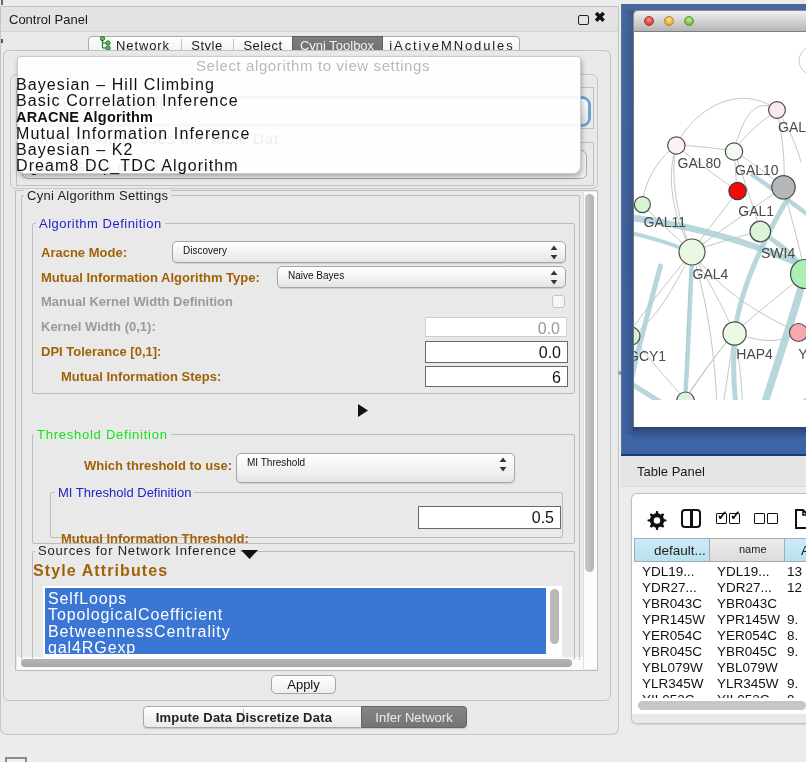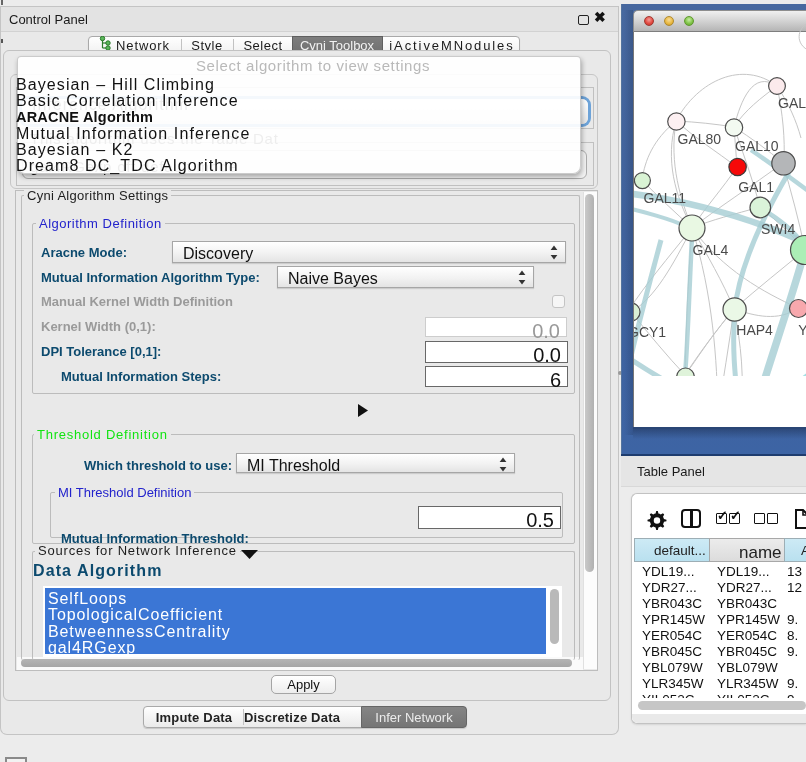--- a/index.html
+++ b/index.html
@@ -1,25 +1,25 @@
 <!DOCTYPE html>
 <html><head>
 <meta charset="utf-8">
 <style>
 html,body{margin:0;padding:0;}
 body{font-family:"Liberation Sans",sans-serif;background:#ececec;width:806px;height:762px;overflow:hidden;}
 #s{position:relative;width:806px;height:762px;background:#ececec;overflow:hidden;}
 .abs{position:absolute;}
-.lbl{position:absolute;font-size:13px;font-weight:bold;color:#0c4a6e;white-space:nowrap;}
+.lbl{position:absolute;font-size:13px;font-weight:bold;color:#a16207;white-space:nowrap;}
 .glabel{position:absolute;font-size:13px;color:#1d1d1d;background:#e9e9e9;padding:0 3px;white-space:nowrap;line-height:13px;}
 .group{position:absolute;border:1px solid #bcbcbc;border-radius:2px;}
-.combo{position:absolute;border:1px solid #a6a6a6;border-radius:0;background:linear-gradient(#ffffff,#f2f2f2 55%,#e4e4e4);font-size:16px;color:#111;box-shadow:0 1px 1px rgba(0,0,0,0.12);}
+.combo{position:absolute;border:1px solid #a6a6a6;border-radius:5px;background:linear-gradient(#ffffff,#f2f2f2 55%,#e4e4e4);font-size:10px;color:#111;box-shadow:0 1px 1px rgba(0,0,0,0.12);}
 .combo .ct{position:absolute;left:10px;top:3px;}
 .combo svg{position:absolute;right:7px;top:3px;}
-.tf{position:absolute;background:#fff;border:1px solid #686868;font-size:20px;color:#111;text-align:right;}
+.tf{position:absolute;background:#fff;border:1px solid #686868;font-size:16px;color:#111;text-align:right;}
 .tf .v{position:absolute;right:6px;top:2px;}
 .seg{position:absolute;font-size:13px;color:#1a1a1a;transform:translateX(-50%);white-space:nowrap;}
 </style>
 </head>
 <body>
 <div id="s">
 
 <div class="abs" id="cpanel" style="left:1px;top:7px;width:617px;height:727px;background:#e9e9e9;border-radius:0 0 6px 6px;box-shadow:0 0 0 1px #c4c4c4;"></div>
 <div class="abs" style="left:1px;top:0px;width:1.5px;height:5px;background:#666;"></div>
 <div class="abs" style="left:0.5px;top:39px;width:2.5px;height:4px;background:#555;"></div>
@@ -75,21 +75,21 @@
 <div class="lbl" style="left:41px;top:245px;">Aracne Mode:</div>
 <div class="combo" style="left:172px;top:241px;width:394px;height:22px;box-sizing:border-box;">
       <span class="ct">Discovery</span>
       <svg width="8" height="15" viewBox="0 0 8 15">
         <path d="M4 0.5 L7.4 5 H0.6 Z" fill="#333"></path>
         <path d="M4 14.5 L7.4 10 H0.6 Z" fill="#333"></path>
       </svg>
     </div>
 
 <div class="lbl" style="left:41px;top:270px;">Mutual Information Algorithm Type:</div>
-<div class="combo" style="left:277px;top:266px;width:257px;height:22px;box-sizing:border-box;">
+<div class="combo" style="left:277px;top:266px;width:289px;height:22px;box-sizing:border-box;">
       <span class="ct">Naive Bayes</span>
       <svg width="8" height="15" viewBox="0 0 8 15">
         <path d="M4 0.5 L7.4 5 H0.6 Z" fill="#333"></path>
         <path d="M4 14.5 L7.4 10 H0.6 Z" fill="#333"></path>
       </svg>
     </div>
 
 <div class="lbl" style="left:41px;top:294px;color:#9a9a9a;">Manual Kernel Width Definition</div>
 <div class="abs" style="left:552px;top:295px;width:11px;height:11px;background:#f6f6f6;border:1px solid #c4c4c4;border-radius:3px;"></div>
 
@@ -108,54 +108,54 @@
       <span class="v">6</span>
     </div>
 
 <div class="abs" style="left:356px;top:403px;width:13px;height:15px;"><svg width="13" height="15">
         <path d="M2 1 L12 7.5 L2 14 Z" fill="#111"></path>
       </svg></div>
 
 <div class="group" style="left:32px;top:434px;width:541px;height:108px;"></div>
 <div class="glabel" style="left:34px;top:428px;color:#12e412;letter-spacing:0.75px;">Threshold Definition</div>
 <div class="lbl" style="left:84px;top:458px;">Which threshold to use:</div>
-<div class="combo" style="left:236px;top:453px;width:279px;height:20px;box-sizing:border-box;">
+<div class="combo" style="left:236px;top:453px;width:279px;height:30px;box-sizing:border-box;">
       <span class="ct">MI Threshold</span>
       <svg width="8" height="15" viewBox="0 0 8 15">
         <path d="M4 0.5 L7.4 5 H0.6 Z" fill="#333"></path>
         <path d="M4 14.5 L7.4 10 H0.6 Z" fill="#333"></path>
       </svg>
     </div>
 
 <div class="group" style="left:50px;top:492px;width:511px;height:44px;"></div>
 <div class="glabel" style="left:55px;top:486px;color:#2323cc;">MI Threshold Definition</div>
 <div class="lbl" style="left:61px;top:531px;">Mutual Information Threshold:</div>
 <div class="tf" style="left:418px;top:506px;width:143px;height:23px;box-sizing:border-box;">
       <span class="v">0.5</span>
     </div>
 
 <div class="group" style="left:32px;top:551px;width:541px;height:108px;border-bottom:none;"></div>
 <div class="glabel" style="left:35px;top:544px;letter-spacing:0.8px;">Sources for Network Inference</div>
 <div class="abs" style="left:240px;top:546px;"><svg width="19" height="11">
         <path d="M1 1 L18 1 L9.5 10 Z" fill="#111"></path>
       </svg></div>
-<div class="lbl" style="left:33px;top:562px;font-size:16px;letter-spacing:1.1px;">Data Algorithm</div>
+<div class="lbl" style="left:33px;top:562px;font-size:16px;letter-spacing:1.1px;">Style Attributes</div>
 
 <div class="abs" style="left:43px;top:586px;width:519px;height:71px;background:#ffffff;"></div>
 <div class="abs" style="left:45px;top:588px;width:501px;height:66px;background:#3b76d5;"></div>
 <div class="abs" style="left:48px;top:591px;font-size:16px;letter-spacing:0.9px;color:#fff;line-height:16.4px;">SelfLoops<br>TopologicalCoefficient<br>BetweennessCentrality<br>gal4RGexp</div>
 <div class="abs" style="left:550px;top:589px;width:9px;height:55px;background:#b9b9b9;border-radius:5px;"></div>
 
 <div class="abs" style="left:271px;top:675px;width:65px;height:19px;background:linear-gradient(#ffffff,#ededed);border:1px solid #a5a5a5;border-radius:5px;text-align:center;font-size:13px;color:#111;line-height:18px;box-sizing:border-box;">Apply</div>
 
 <div class="abs" style="left:143px;top:706px;width:324px;height:22px;background:linear-gradient(#ffffff,#f2f2f2 60%,#eaeaea);border:1px solid #a9a9a9;border-radius:4px;box-shadow:0 1px 1px rgba(0,0,0,0.15);box-sizing:border-box;"></div>
 <div class="abs" style="left:361px;top:706px;width:106px;height:22px;background:linear-gradient(#858585,#757575);border:1px solid #666;border-radius:0 4px 4px 0;box-sizing:border-box;"></div>
 <div class="abs" style="left:243px;top:709px;width:1px;height:16px;background:#c2c2c2;"></div>
 <div class="seg" style="left:194px;top:710px;font-weight:bold;letter-spacing:0.2px;color:#222;">Impute Data</div>
-<div class="seg" style="left:292px;top:710px;font-weight:bold;letter-spacing:0.2px;color:#222;">Discretize Data</div>
+<div class="seg" style="left:284px;top:710px;font-weight:bold;letter-spacing:0.2px;color:#222;">Discretize Data</div>
 <div class="seg" style="left:414px;top:710px;color:#ececec;">Infer Network</div>
 
 <div class="abs" style="left:32px;top:96px;font-size:16px;letter-spacing:1px;color:#1a1a1a;">Inference Algorithm</div>
 <div class="abs" style="left:30px;top:130px;font-size:15px;letter-spacing:0.8px;color:#1a1a1a;">This algorithm uses the Table Dat</div>
 <div class="abs" style="left:30px;top:158px;font-size:15px;letter-spacing:0.8px;color:#1a1a1a;">gal4RGexp off default mode</div>
 
 <div class="abs" style="left:17px;top:56px;width:564px;height:118px;background:rgba(255,255,255,0.92);border:1px solid rgba(190,190,190,0.8);border-radius:4px 4px 8px 8px;box-sizing:border-box;box-shadow:1px 3px 5px rgba(0,0,0,0.3);"></div>
 <div class="abs" style="left:196px;top:57px;font-size:15px;letter-spacing:0.6px;color:#b9b9b9;">Select algorithm to view settings</div>
 <div class="abs" style="left:16px;top:77px;font-size:16px;letter-spacing:1.1px;color:#111;line-height:16.2px;">Bayesian – Hill Climbing<br>Basic Correlation Inference<br><b style="font-size:14.5px;letter-spacing:0.2px;">ARACNE Algorithm</b><br>Mutual Information Inference<br>Bayesian – K2<br>Dream8 DC_TDC Algorithm</div>
 
@@ -168,21 +168,21 @@
 
 <div class="abs" style="left:633px;top:10px;width:173px;height:22px;background:linear-gradient(#f0f0f0,#d6d6d6 45%,#b5b5b5);border-radius:5px 0 0 0;border:1px solid #8d8d8d;border-right:none;border-bottom:1px solid #7e7e7e;box-sizing:border-box;"></div>
 <div class="abs" style="left:644px;top:16px;width:10px;height:10px;border-radius:50%;background:radial-gradient(circle at 50% 35%,#f29d99,#e2463d 60%,#b13a32);border:0.5px solid #a03830;box-sizing:border-box;"></div>
 <div class="abs" style="left:664px;top:16px;width:10px;height:10px;border-radius:50%;background:radial-gradient(circle at 50% 35%,#f7dc9a,#e8b73e 60%,#bb8f2d);border:0.5px solid #b08a2e;box-sizing:border-box;"></div>
 <div class="abs" style="left:684px;top:16px;width:10px;height:10px;border-radius:50%;background:radial-gradient(circle at 50% 35%,#c7eda4,#7dc244 60%,#5f9e33);border:0.5px solid #60982f;box-sizing:border-box;"></div>
 <div class="abs" id="canvas" style="left:633px;top:32px;width:173px;height:395px;background:#ffffff;border-left:1px solid #777;box-sizing:border-box;"></div>
 <div class="abs" style="left:633px;top:427px;width:173px;height:2px;background:#2a4675;"></div>
 <div class="abs" style="left:633px;top:429px;width:173px;height:10px;background:linear-gradient(rgba(26,42,74,0.45),rgba(26,42,74,0));"></div>
 <div class="abs" style="left:624px;top:10px;width:9px;height:425px;background:linear-gradient(90deg,rgba(26,42,74,0),rgba(26,42,74,0.25));"></div>
 
-<div class="abs" style="left:634px;top:20px;width:172px;height:356px;overflow:hidden;" id="graphbox">
+<div class="abs" style="left:634px;top:44px;width:172px;height:356px;overflow:hidden;" id="graphbox">
 <svg width="172" height="395" viewBox="1 0 172 395" id="graphsvg">
 <g fill="none" stroke="#c6c6c6" stroke-width="1">
 <path d="M144 66 C 110 40, 65 60, 43 101"></path>
 <path d="M144 66 C 150 95, 152 118, 151 143"></path>
 <path d="M144 66 C 128 78, 112 90, 101 107"></path>
 <path d="M177 2 C 163 8, 162 25, 177 31"></path>
 <path d="M144 66 C 120 50, 108 80, 101 107"></path>
 <path d="M144 66 C 156 84, 163 100, 168 118"></path>
 <path d="M43 101 C 62 118, 84 132, 104 147"></path>
 <path d="M43 101 C 64 102, 82 104, 101 107"></path>
@@ -279,21 +279,21 @@
 <div class="abs" style="left:767px;top:513px;width:11px;height:11px;border:1.5px solid #111;border-radius:1px;box-sizing:border-box;"></div>
 <div class="abs" style="left:795px;top:509px;"><svg width="14" height="20" viewBox="0 0 14 20">
         <path d="M1 1 H8 L13 6 V19 H1 Z" fill="#fff" stroke="#111" stroke-width="2"></path>
         <path d="M8 1 V6 H13" fill="none" stroke="#111" stroke-width="1.6"></path>
       </svg></div>
 
 <div class="abs" style="left:634px;top:538px;width:76px;height:24px;background:linear-gradient(#cdeaf5,#b9e0ef);border:1px solid #9daeb5;box-sizing:border-box;"></div>
 <div class="abs" style="left:709px;top:538px;width:76px;height:24px;background:linear-gradient(#ececec,#dcdcdc);border:1px solid #a8a8a8;box-sizing:border-box;"></div>
 <div class="abs" style="left:784px;top:538px;width:22px;height:24px;background:linear-gradient(#cdeaf5,#b9e0ef);border:1px solid #9daeb5;border-right:none;box-sizing:border-box;"></div>
 <div class="abs" style="left:654px;top:543px;font-size:13.5px;color:#222;">default...</div>
-<div class="abs" style="left:739px;top:543px;font-size:17px;color:#222;">name</div>
+<div class="abs" style="left:739px;top:543px;font-size:11px;color:#222;">name</div>
 <div class="abs" style="left:801px;top:543px;width:5px;overflow:hidden;font-size:13.5px;color:#222;">A</div>
 
 <div class="abs" id="tcol1" style="left:642px;top:564px;font-size:13.5px;color:#111;line-height:16.05px;">YDL19...<br>YDR27...<br>YBR043C<br>YPR145W<br>YER054C<br>YBR045C<br>YBL079W<br>YLR345W<br>YIL052C</div>
 <div class="abs" id="tcol2" style="left:717px;top:564px;font-size:13.5px;color:#111;line-height:16.05px;">YDL19...<br>YDR27...<br>YBR043C<br>YPR145W<br>YER054C<br>YBR045C<br>YBL079W<br>YLR345W<br>YIL052C</div>
 <div class="abs" id="tcol3" style="left:787px;top:564px;width:30px;font-size:13.5px;color:#111;line-height:16.05px;">13<br>12<br>&nbsp;<br>9.<br>8.<br>9.<br>&nbsp;<br>9.<br>9.</div>
 <div class="abs" style="left:632px;top:698px;width:174px;height:16px;background:#ffffff;"></div>
 <div class="abs" style="left:638px;top:701px;width:168px;height:9px;background:#c6c6c6;border-radius:5px;"></div>
 
 </div>
 

